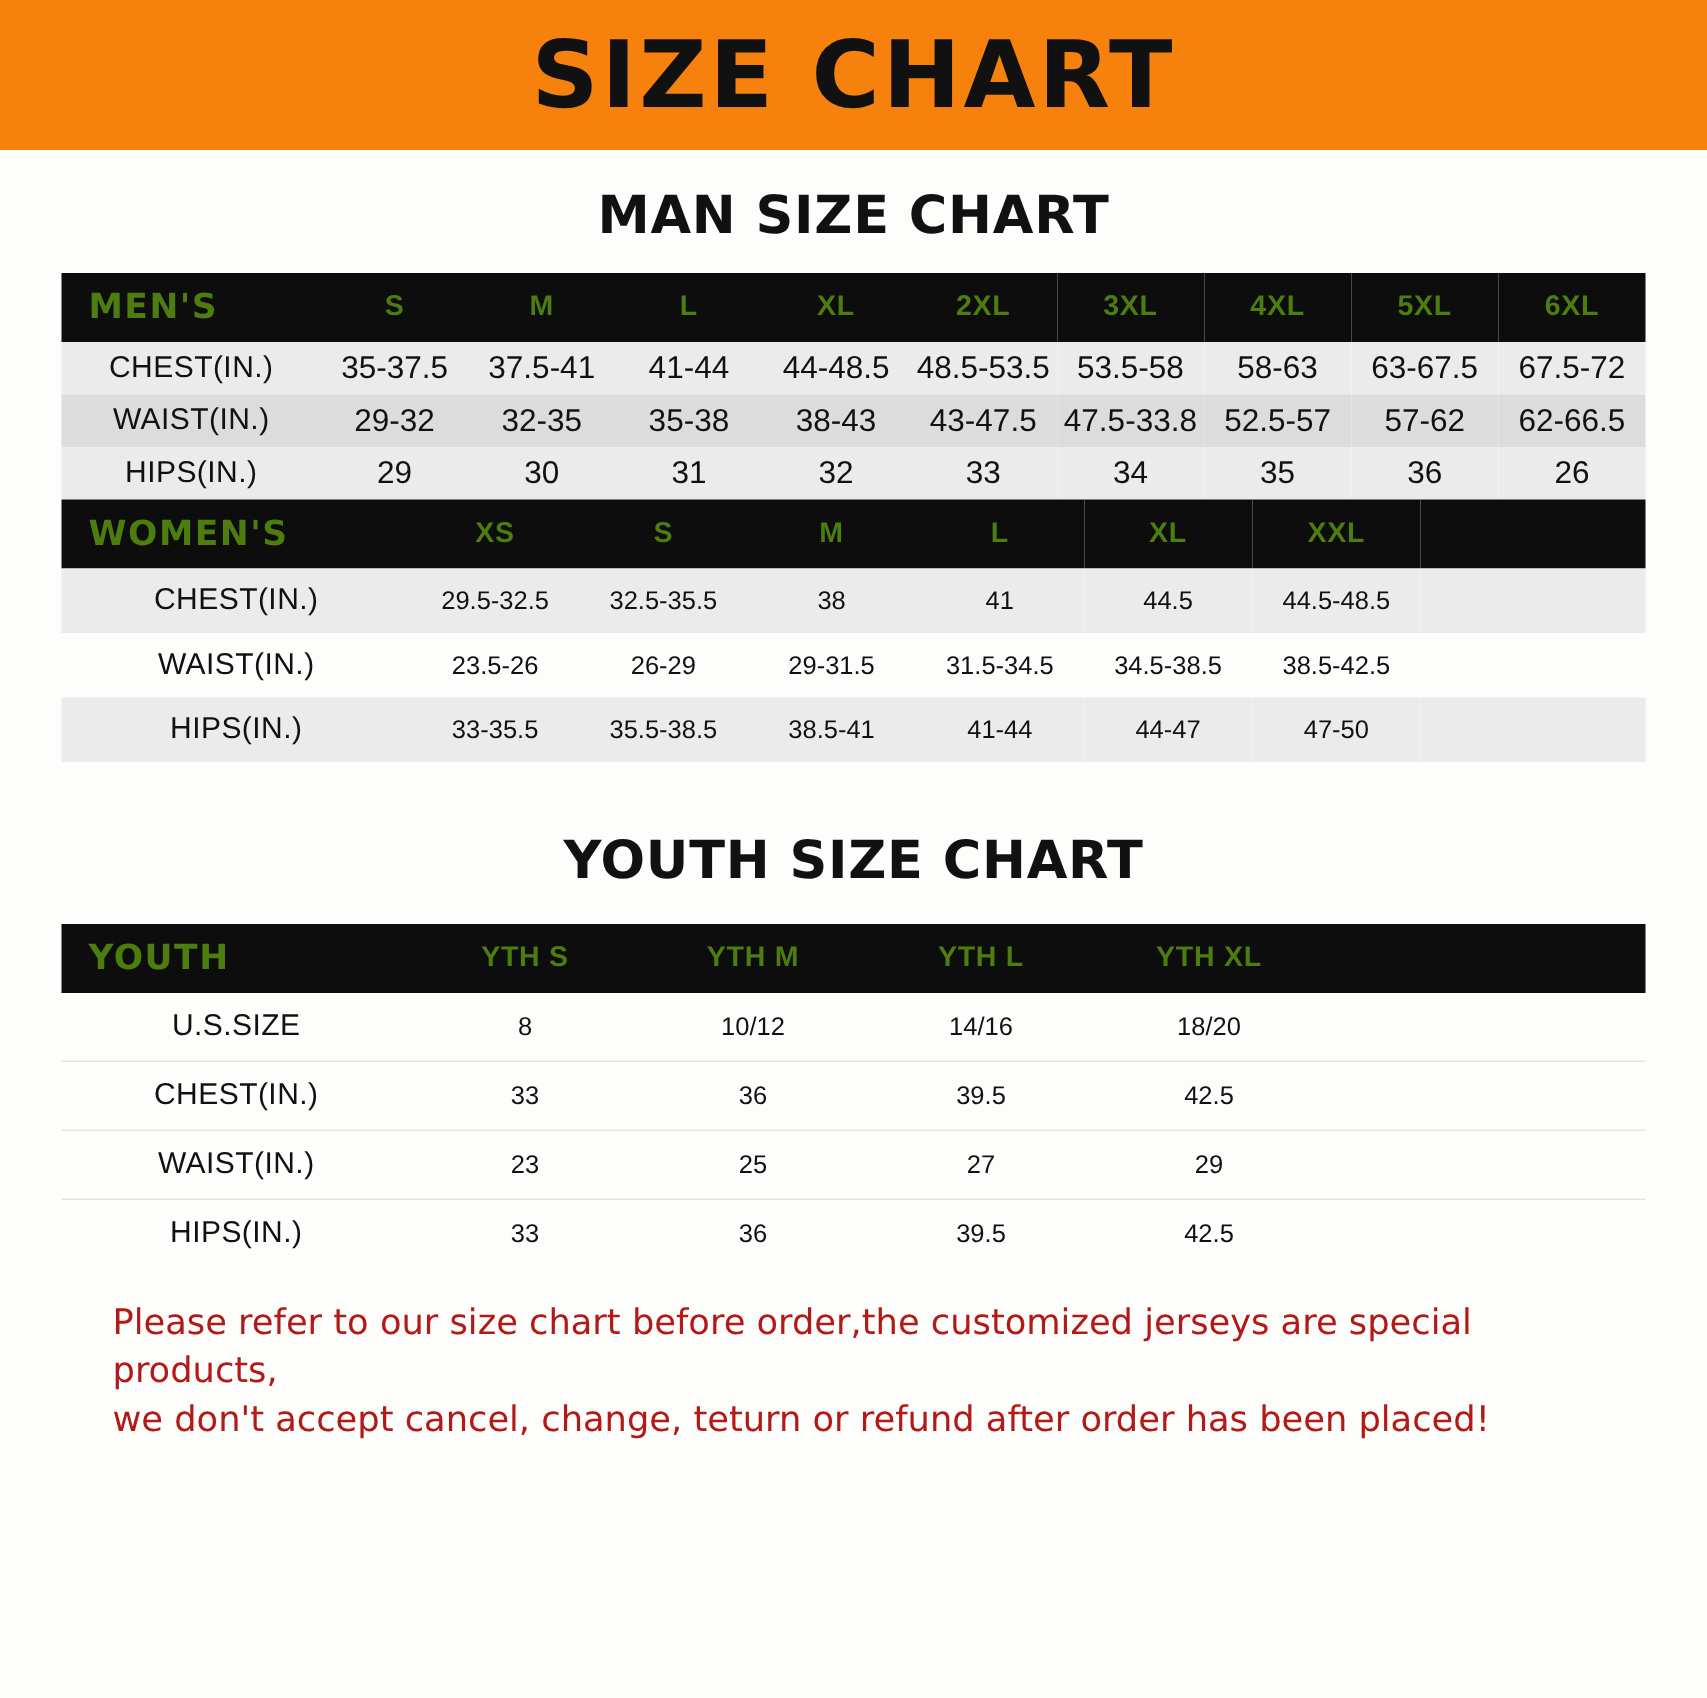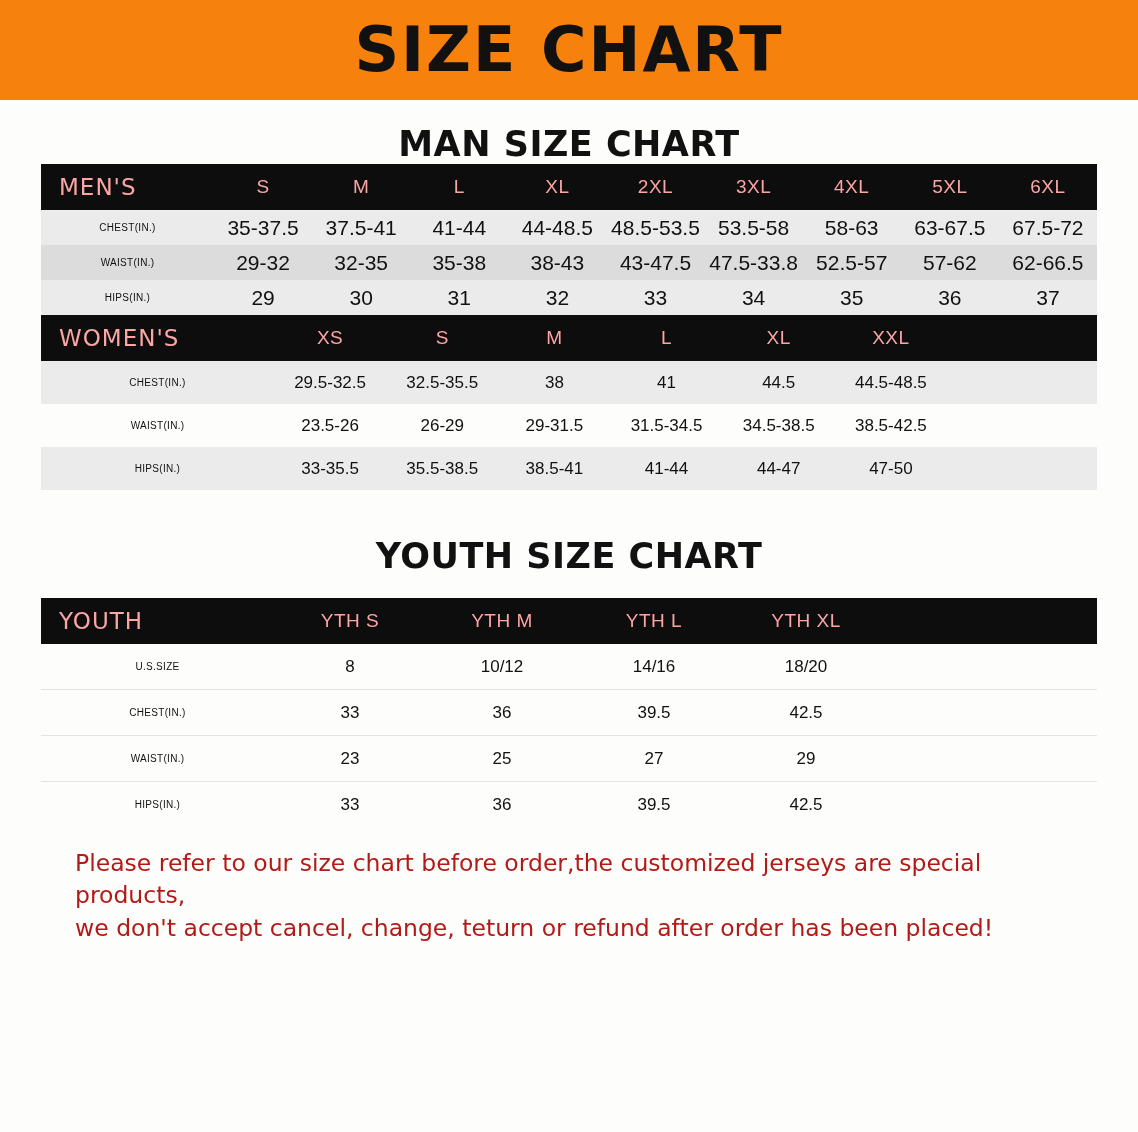--- a/index.html
+++ b/index.html
@@ -43,21 +43,21 @@
   
   .section-title {
     text-align: center;
     font-family: "DejaVu Sans", sans-serif;
     font-weight: bold;
     font-size: 35px;
     letter-spacing: 0.5px;
     color: #111;
     margin: 0;
   }
-  .sec-man   { margin-top: 24px; }
+  .sec-man   { margin-top: 24px; margin-bottom: 18px; }
   .sec-women { margin-top: 38px; margin-bottom: 20px; }
   .sec-youth { margin-top: 46px; margin-bottom: 22px; }
 
   
   .table-wrap {
     margin: 0 41px;
   }
   table.size-table {
     width: 100%;
     border-collapse: collapse;
@@ -71,35 +71,35 @@
     padding: 0;
     height: 35px;
     vertical-align: middle;
     white-space: nowrap;
   }
   
   table.size-table thead tr {
     background: #0d0d0d;
   }
   table.size-table thead th {
-    color: #fca5a5;
-    font-weight: normal;
+    color: #4d7c0f;
+    font-weight: bold;
     font-size: 19px;
     letter-spacing: 0.5px;
     height: 46px;
   }
   table.size-table thead th.rowlabel {
     text-align: left;
     padding-left: 18px;
     font-size: 23px;
     letter-spacing: 1px;
     font-family: "DejaVu Sans", sans-serif;
   }
   table.size-table tbody td.rowlabel {
-    font-size: 10px;
+    font-size: 20px;
     letter-spacing: 0.3px;
     color: #111;
   }
   
   tbody tr.band-light { background: #ebebeb; }
   tbody tr.band-dark  { background: #dcdcdc; }
   tbody tr.band-white { background: #fdfdfb; }
 
   
   .youth-table tbody td {
@@ -184,21 +184,21 @@
         <tr class="band-light">
           <td class="rowlabel">HIPS(IN.)</td>
           <td>29</td>
           <td>30</td>
           <td>31</td>
           <td>32</td>
           <td>33</td>
           <td>34</td>
           <td>35</td>
           <td>36</td>
-          <td>37</td>
+          <td>26</td>
         </tr>
       </tbody>
     </table>
   </div>
 
   <div class="table-wrap">
     <table class="size-table women-table">
       <thead>
         <tr>
           <th class="rowlabel" style="width:215px">WOMEN'S</th>

